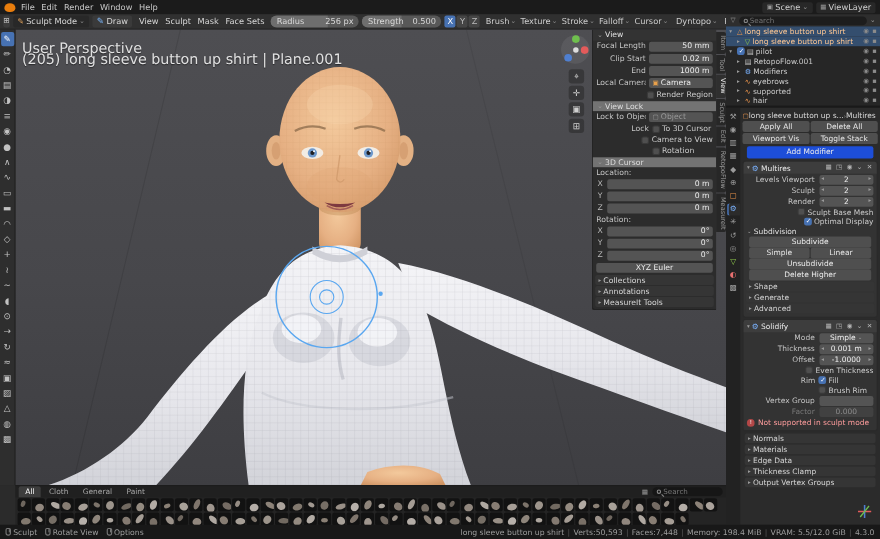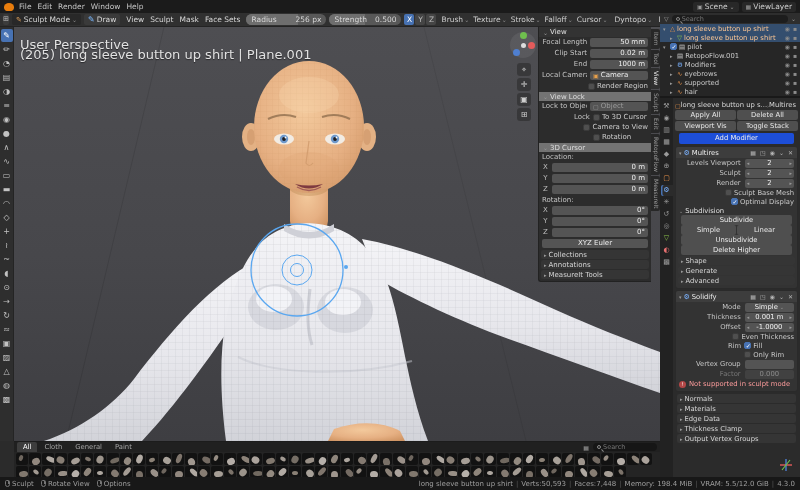--- a/index.html
+++ b/index.html
@@ -689,21 +689,21 @@
           <span class="lead">Rim</span>
           <span class="chk-group">
             <span class="check on"></span>
             <span class="cklabel">Fill</span>
           </span>
         </div>
         <div class="chk-row">
           <span class="lead"></span>
           <span class="chk-group">
             <span class="check"></span>
-            <span class="cklabel">Only Rim</span>
+            <span class="cklabel">Brush Rim</span>
           </span>
         </div>
         <div class="mod-row">
           <span class="mod-label">Vertex Group</span>
           <span class="mod-field"></span>
         </div>
         <div class="mod-row disabled">
           <span class="mod-label">Factor</span>
           <span class="mod-field">0.000</span>
         </div>

